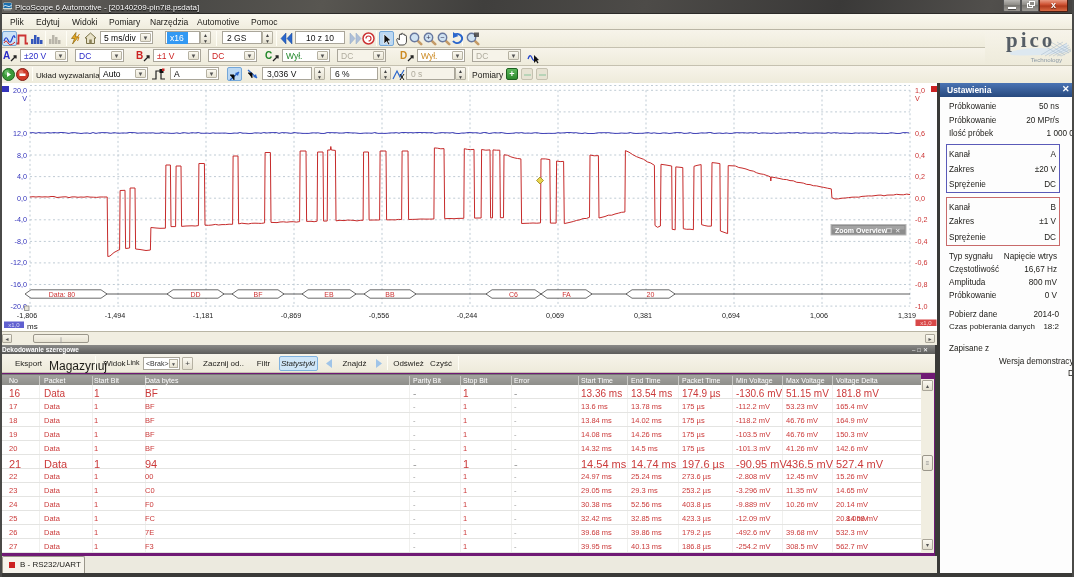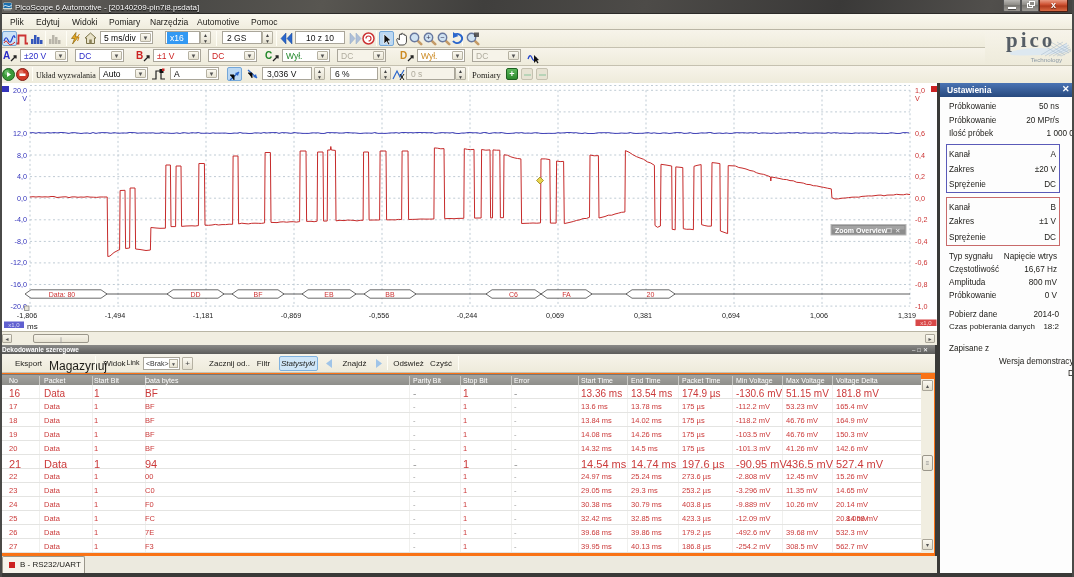--- a/index.html
+++ b/index.html
@@ -1,21 +1,21 @@
 <!DOCTYPE html>
 <html><head><meta charset="utf-8"><style>
 *{margin:0;padding:0;box-sizing:border-box;}
 body{font-family:"Liberation Sans",sans-serif;}
 #win{position:relative;width:1074px;height:577px;background:#f2efe2;overflow:hidden;}
 .abs{position:absolute;}
 .combo{position:absolute;background:#fff;border:1px solid #aaa69a;font-size:8.5px;display:flex;align-items:center;padding-left:3px;height:13px;}
 .combo .dd{position:absolute;right:1px;top:1px;bottom:1px;width:11px;background:linear-gradient(#fbf9f1,#e8e4d4);border:1px solid #b5b1a2;border-radius:1px;color:#555;font-size:6px;display:flex;align-items:center;justify-content:center;}
 .spin{position:absolute;top:1px;width:11px;height:13px;background:linear-gradient(#fbf9f1,#e3dfcf);border:1px solid #b5b1a2;border-radius:1px;color:#444;font-size:5px;line-height:6px;text-align:center;}
 .sbox{position:absolute;background:#fff;border:1px solid #aaa69a;font-size:8.5px;color:#111;display:flex;align-items:center;padding-left:4px;height:13px;}
-.lbl{position:absolute;font-size:8.5px;color:#1c1b17;font-family:Liberation Serif, serif;}
+.lbl{position:absolute;font-size:8.5px;color:#1c1b17;}
 .vsep{position:absolute;width:1px;background:#c9c5b4;border-right:1px solid #fffef6;}
 </style></head><body>
 <div id="win">
 <div class="abs" style="left:0;top:0;width:1074px;height:14px;background:linear-gradient(105deg,#65625e 0%,#4b4a47 18%,#585651 30%,#403f3d 45%,#4d4b48 60%,#3a3938 78%,#514f4c 92%,#454341 100%);border-bottom:1px solid #2c2b29;">
 <svg class="abs" style="left:2px;top:1px" width="11" height="11" viewBox="0 0 11 11">
         <rect x="0.5" y="1" width="10" height="8" rx="1.5" fill="#cfd8cf" stroke="#555"></rect>
         <path d="M1.5 2h8v5h-8z" fill="#1b6fae"></path>
         <path d="M1.5 5.5 Q3 3.5 5 5 T9.5 4.5" stroke="#fff" stroke-width="0.8" fill="none"></path>
         <path d="M2 9.5h7" stroke="#777" stroke-width="1"></path>
       </svg>
@@ -302,34 +302,34 @@
       <text x="886" y="232.5" font-size="6.5" fill="#eee">❐</text>
       <text x="895" y="232.5" font-size="6.5" fill="#eee">✕</text>
     </svg>
     <div class="abs" style="left:0;top:331px;width:937px;height:14px;background:#f1eee1;border-top:1px solid #b9b5a4;">
 <div class="abs" style="left:2px;top:2px;width:10px;height:9px;background:linear-gradient(#fbf9f1,#e3dfcf);border:1px solid #aaa699;border-radius:1px;color:#555;font-size:6px;text-align:center;line-height:9px;">◂</div>
 <div class="abs" style="left:33px;top:2px;width:56px;height:9px;background:linear-gradient(#f6f3e9,#e7e3d3);border:1px solid #9a968a;border-radius:2px;">
         <div class="abs" style="left:25px;top:2px;width:5px;height:5px;color:#999;font-size:5px;">║</div>
       </div>
 <div class="abs" style="left:925px;top:2px;width:10px;height:9px;background:linear-gradient(#fbf9f1,#e3dfcf);border:1px solid #aaa699;border-radius:1px;color:#555;font-size:6px;text-align:center;line-height:9px;">▸</div>
 </div>
-    <div class="abs" style="left:0;top:345px;width:937px;height:211px;background:#f97316;border-right:2px solid #3a3a38;">
+    <div class="abs" style="left:0;top:345px;width:937px;height:211px;background:#701a75;border-right:2px solid #3a3a38;">
       <div class="abs" style="left:0;top:0;width:935px;height:9px;background:linear-gradient(#8a8a88,#5c5c5a);">
 <div class="abs" style="left:2px;top:1px;font-size:6.5px;font-weight:bold;color:#fff;">Dekodowanie szeregowe</div>
 <div class="abs" style="left:912px;top:1px;font-size:6px;color:#fff;letter-spacing:2px;">‒□✕</div>
 </div>
       <div class="abs" style="left:0;top:9px;width:935px;height:19px;background:linear-gradient(#f7f4ea,#eeebdb);border-bottom:1px solid #c5c1b0;">
         <div class="abs" style="left:13px;top:5px;width:31px;text-align:center;font-size:8px;color:#1c1b17;">Eksport</div>
         <div class="abs" style="left:49px;top:5px;width:40px;text-align:center;font-size:12px;color:#1c1b17;">Magazynuj</div>
         <div class="vsep" style="left:95px;top:2px;height:14px;"></div>
         <div class="abs" style="left:101px;top:5px;width:27px;text-align:center;font-size:8px;color:#1c1b17;">Widok</div>
         <div class="abs" style="left:126px;top:5px;width:14px;text-align:center;font-size:7px;color:#1c1b17;">Link</div>
         <div class="abs" style="left:143px;top:3px;width:37px;height:13px;background:#fff;border:1px solid #aaa69a;font-size:7px;color:#333;padding:2px 0 0 2px;">&lt;Brak&gt;<div class="dd" style="position:absolute;right:1px;top:1px;bottom:1px;width:9px;background:linear-gradient(#fbf9f1,#e8e4d4);border:1px solid #b5b1a2;color:#555;font-size:5px;text-align:center;line-height:9px;">▼</div></div>
         <div class="abs" style="left:182px;top:3px;width:11px;height:13px;background:linear-gradient(#fbf9f1,#e3dfcf);border:1px solid #b5b1a2;border-radius:1px;font-size:8px;color:#444;text-align:center;line-height:11px;">+</div>
-        <div class="abs" style="left:208px;top:5px;width:43px;text-align:center;font-size:8px;color:#1c1b17;">Zacznij od..</div>
+        <div class="abs" style="left:202px;top:5px;width:43px;text-align:center;font-size:8px;color:#1c1b17;">Zacznij od..</div>
         <div class="abs" style="left:252px;top:5px;width:23px;text-align:center;font-size:8px;color:#1c1b17;">Filtr</div>
         <div class="abs" style="left:278.5px;top:2px;width:39px;height:15px;background:#cfe6f8;border:1px solid #7fb2e0;border-radius:2px;text-align:center;font-size:8px;color:#1c1b17;line-height:14px;font-style:italic;">Statystyki</div>
         <svg class="abs" style="left:325px;top:5px" width="8" height="9">
           <path d="M7 0 L1 4.5 L7 9 Z" fill="#9fc4e8"></path>
         </svg>
         <div class="abs" style="left:340px;top:5px;width:29px;text-align:center;font-size:8px;color:#1c1b17;">Znajdź</div>
         <svg class="abs" style="left:375px;top:5px" width="8" height="9">
           <path d="M1 0 L7 4.5 L1 9 Z" fill="#9fc4e8"></path>
         </svg>
         <div class="vsep" style="left:387px;top:2px;height:14px;"></div>
@@ -496,21 +496,21 @@
           <span class="abs" style="left:413px;top:3px;color:#999;">-</span>
           <span class="abs" style="left:463px;top:3px;">1</span>
           <span class="abs" style="left:514px;top:3px;color:#999;">-</span>
         </div>
         <div class="abs" style="left:0;top:112px;width:921px;height:14px;border-bottom:1px solid #e4e4e2;font-size:7.5px;color:#cb3a3a;">
           <span class="abs" style="left:9px;top:3px;">24</span>
           <span class="abs" style="left:44px;top:3px;">Data</span>
           <span class="abs" style="left:94px;top:3px;">1</span>
           <span class="abs" style="left:145px;top:3px;">F0</span>
           <span class="abs" style="left:581px;top:3px;">30.38 ms</span>
-          <span class="abs" style="left:631px;top:3px;">30.79 ms</span>
+          <span class="abs" style="left:631px;top:3px;">52.56 ms</span>
           <span class="abs" style="left:682px;top:3px;">403.8 µs</span>
           <span class="abs" style="left:736px;top:3px;">-9.889 mV</span>
           <span class="abs" style="left:786px;top:3px;">10.26 mV</span>
           <span class="abs" style="left:836px;top:3px;">20.14 mV</span>
           <span class="abs" style="left:413px;top:3px;color:#999;">-</span>
           <span class="abs" style="left:463px;top:3px;">1</span>
           <span class="abs" style="left:514px;top:3px;color:#999;">-</span>
         </div>
         <div class="abs" style="left:0;top:126px;width:921px;height:14px;border-bottom:1px solid #e4e4e2;font-size:7.5px;color:#cb3a3a;">
           <span class="abs" style="left:9px;top:3px;">25</span>

